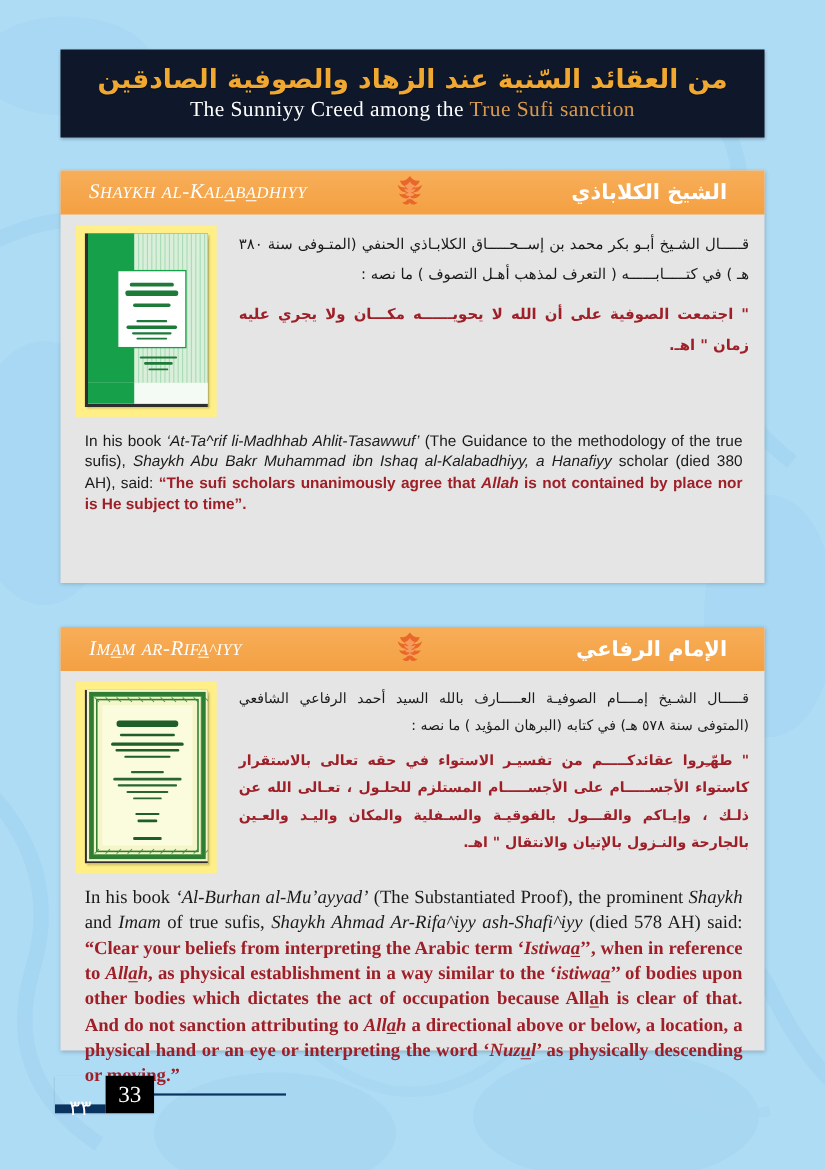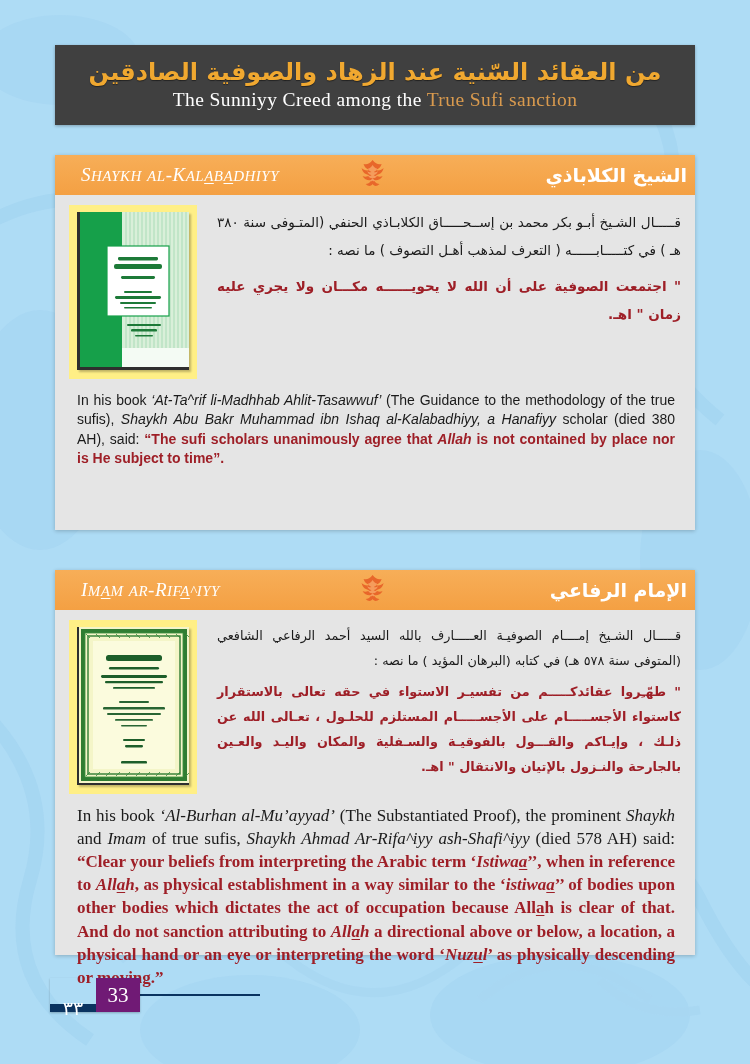--- a/index.html
+++ b/index.html
@@ -27,21 +27,21 @@
     height: 1064px;
   }
 
   
   .title-banner {
     position: absolute;
     left: 55px;
     top: 45px;
     width: 640px;
     height: 80px;
-    background: #404040;
+    background: #0f172a;
     display: flex;
     flex-direction: column;
     align-items: center;
     justify-content: center;
     box-shadow: 0 1px 3px rgba(0,0,0,.28);
   }
   .title-ar {
     direction: rtl;
     color: #f0a830;
     font-family: "DejaVu Sans", sans-serif;
@@ -88,21 +88,21 @@
     color: #ffffff;
     font-family: "Liberation Serif", serif;
     font-style: italic;
     font-size: 19px;
     letter-spacing: .5px;
     white-space: nowrap;
   }
   .hdr-en .sc { font-size: 15px; }
   .hdr-ar {
     position: absolute;
-    right: 8px;
+    right: 34px;
     top: 50%;
     transform: translateY(-50%);
     direction: rtl;
     color: #ffffff;
     font-family: "DejaVu Sans", sans-serif;
     font-size: 19px;
     font-weight: bold;
     white-space: nowrap;
   }
   .hdr-ornament {
@@ -187,21 +187,21 @@
   .folio-ar {
     width: 46px;
     background: #0a3360;
     color: #ffffff;
     font-family: "DejaVu Sans", sans-serif;
     font-size: 19px;
     display: flex; align-items: center; justify-content: center; margin-top: 26px;
   }
   .folio-en {
     width: 44px;
-    background: #701a75;
+    background: #000000;
     color: #ffffff;
     font-family: "Liberation Serif", serif;
     font-size: 21px;
     display: flex; align-items: center; justify-content: center;
   }
   .folio-rule {
     position: absolute;
     left: 140px;
     top: 994px;
     width: 120px;

